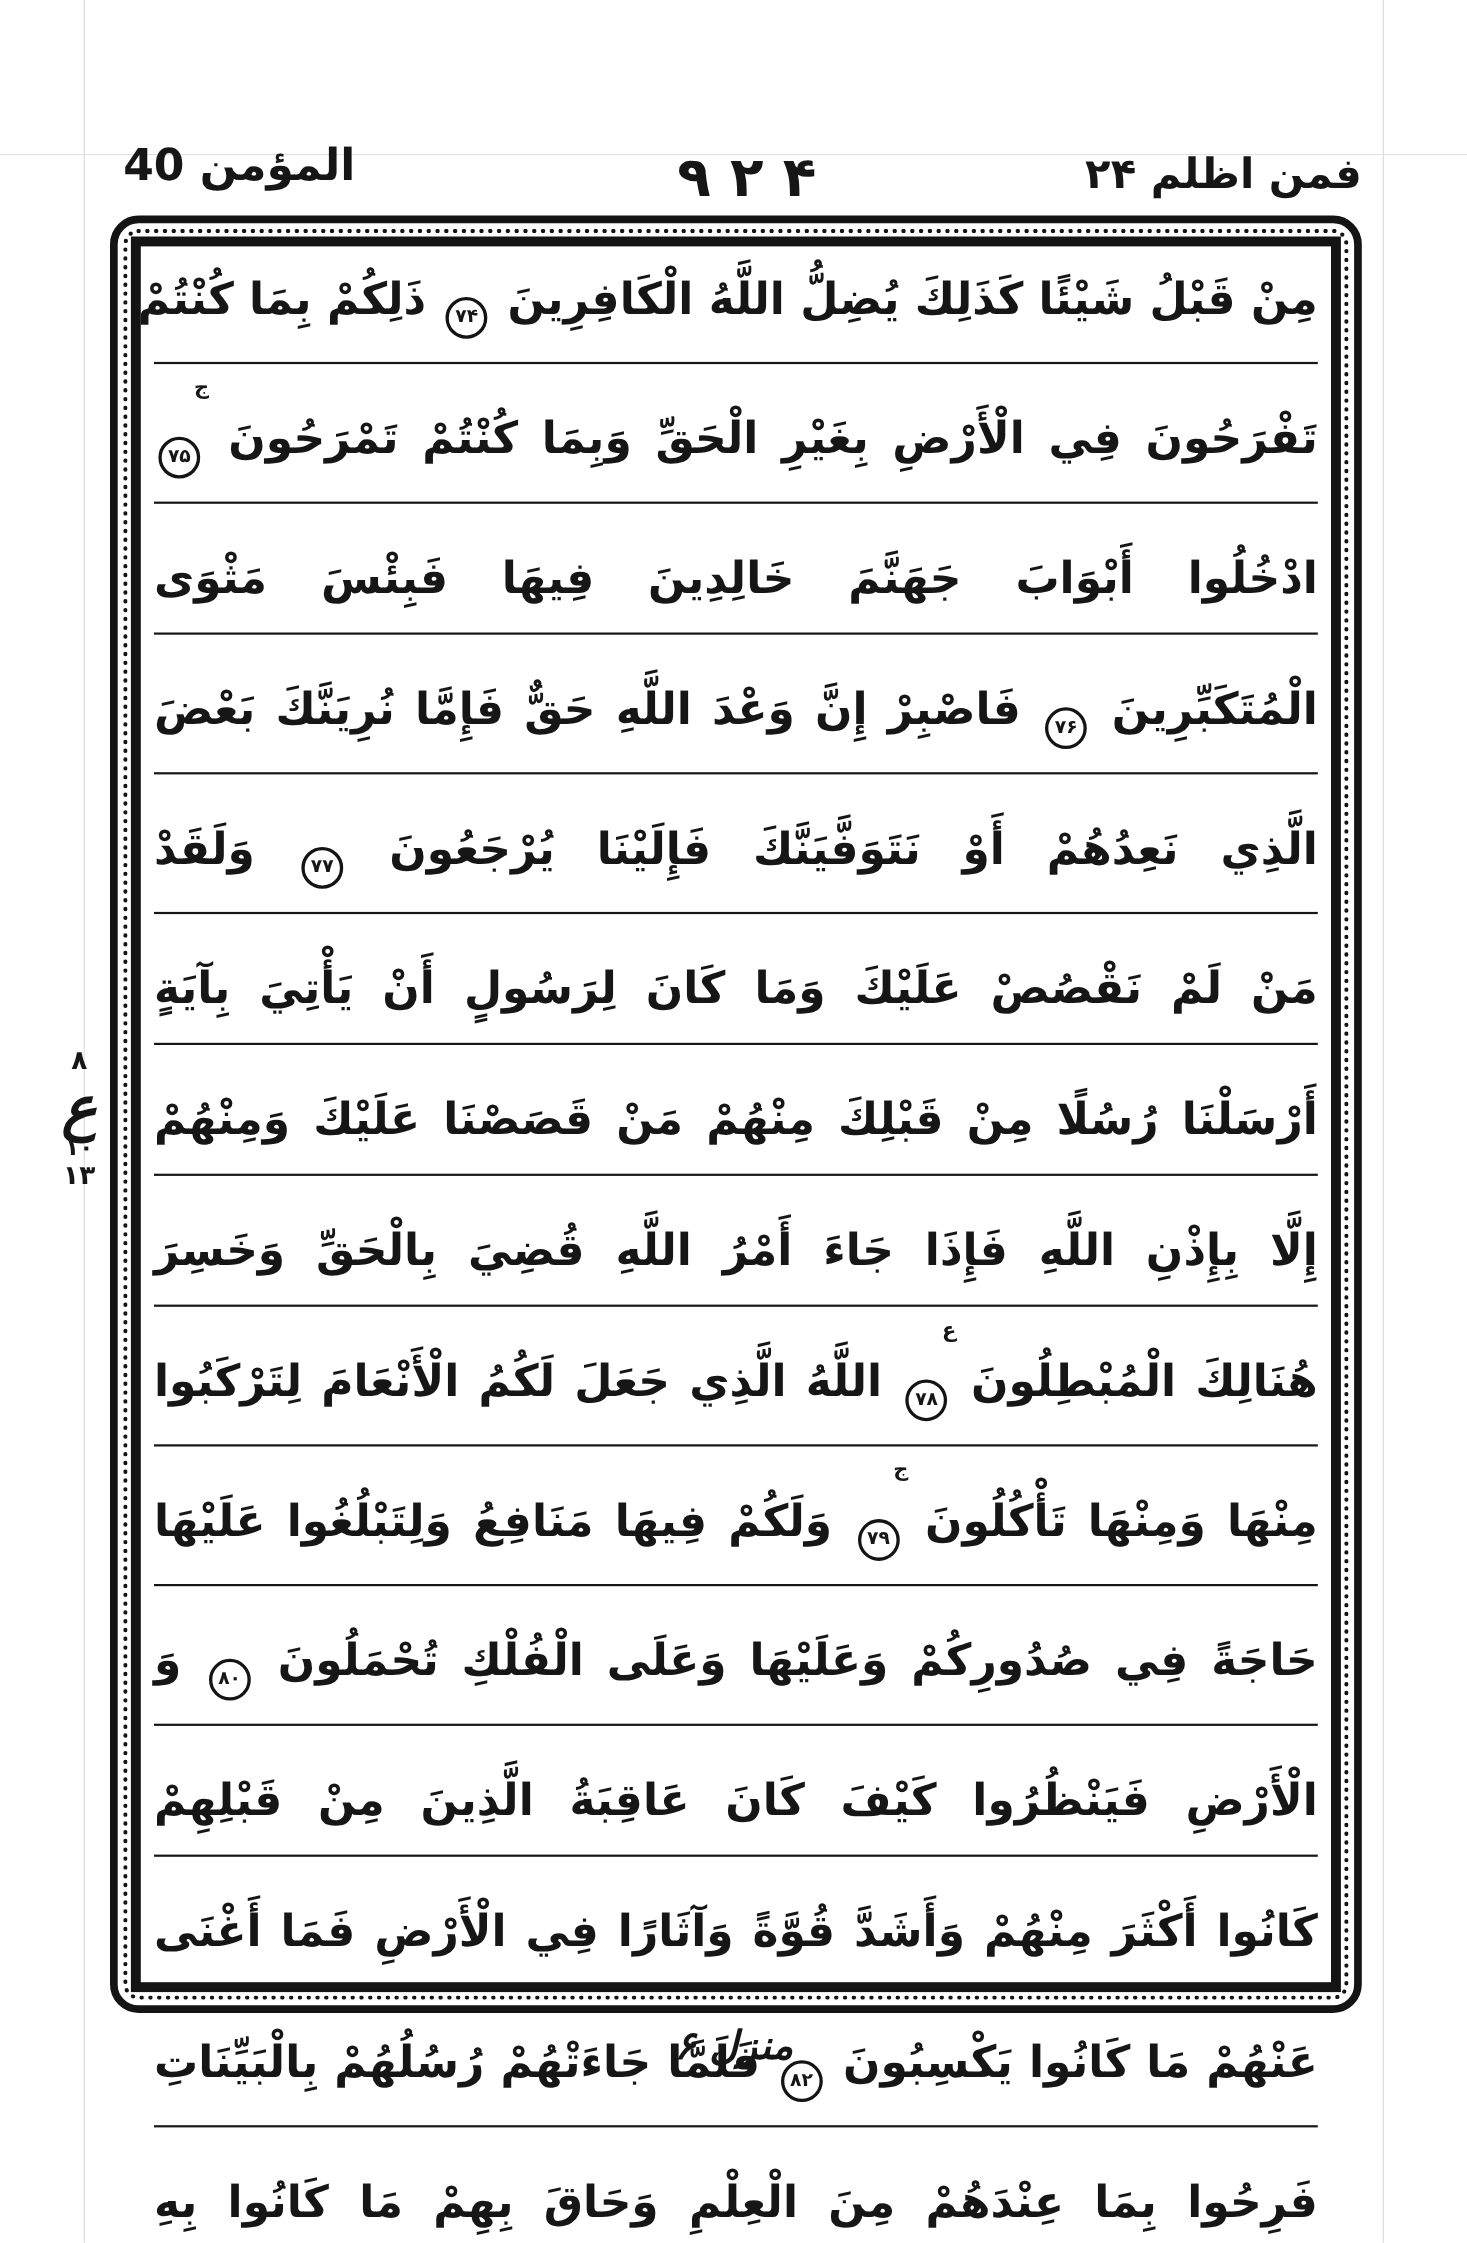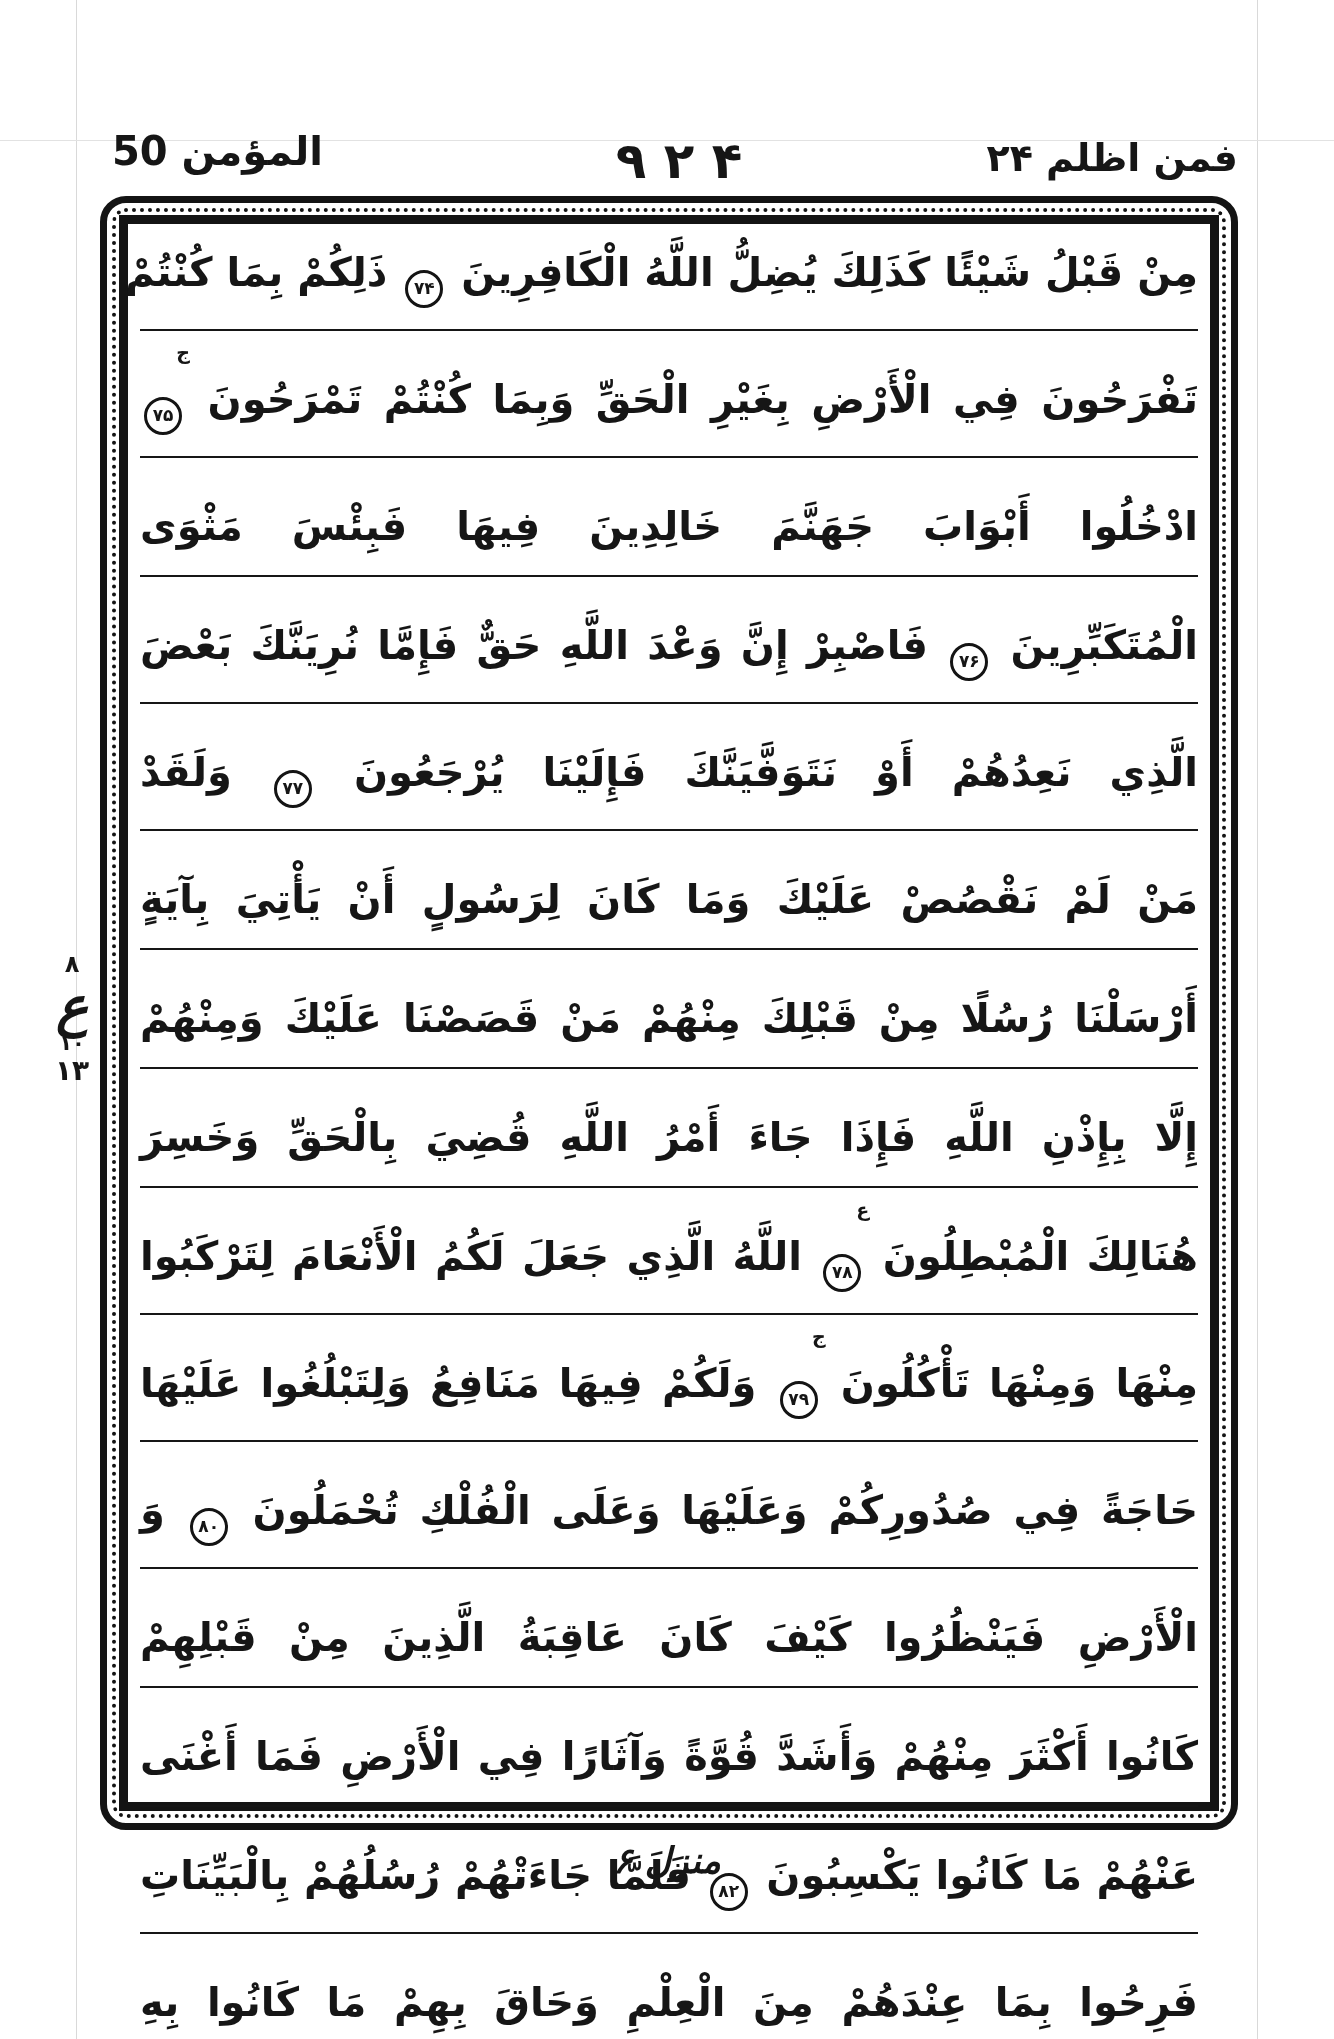--- a/index.html
+++ b/index.html
@@ -76,39 +76,39 @@
 
   
   .ruku {
     position:absolute; left:40px; top:952px; width:64px;
     display:flex; flex-direction:column; align-items:center;
     font-weight:bold; line-height:1.05;
   }
   .ruku .num-top    { font-size:24px; }
   .ruku .ayn        { font-size:54px; font-style:italic; margin:2px 0 0 0; }
   .ruku .num-mid    { font-size:21px; margin-top:-4px; }
-  .ruku .num-bottom { font-size:28px; margin-top:2px; }
+  .ruku .num-bottom { font-size:24px; margin-top:2px; }
 
   
   .manzil {
     position:absolute; left:0; right:0; top:1840px;
     text-align:center;
     font-size:36px; font-weight:bold;font-style:italic;
   }
 </style>
 </head>
 <body>
 
 <div class="page">
 
   <div class="guide-v left"></div>
   <div class="guide-v right"></div>
   <div class="guide-h"></div>
 
-  <div class="hdr hdr-surah">المؤمن 50</div>
+  <div class="hdr hdr-surah">المؤمن 40</div>
   <div class="hdr hdr-page">۴ ۲ ۹</div>
   <div class="hdr hdr-juz">فمن اظلم ۲۴</div>
 
   <div class="qbox">
     <div class="qbox-b2">
       <div class="qbox-b3">
         <div class="text-area">
             <div class="line"><span class="txt">مِنْ قَبْلُ شَيْئًا كَذَلِكَ يُضِلُّ اللَّهُ الْكَافِرِينَ</span> <span class="verse"><span class="circle">۷۴</span></span> <span class="txt">ذَلِكُمْ بِمَا كُنْتُمْ</span></div>
             <div class="line"><span class="txt">تَفْرَحُونَ فِي الْأَرْضِ بِغَيْرِ الْحَقِّ وَبِمَا كُنْتُمْ تَمْرَحُونَ</span> <span class="verse"><span class="circle">۷۵</span><span class="sign">ج</span></span></div>
             <div class="line"><span class="txt">ادْخُلُوا أَبْوَابَ جَهَنَّمَ خَالِدِينَ فِيهَا فَبِئْسَ مَثْوَى</span></div>

